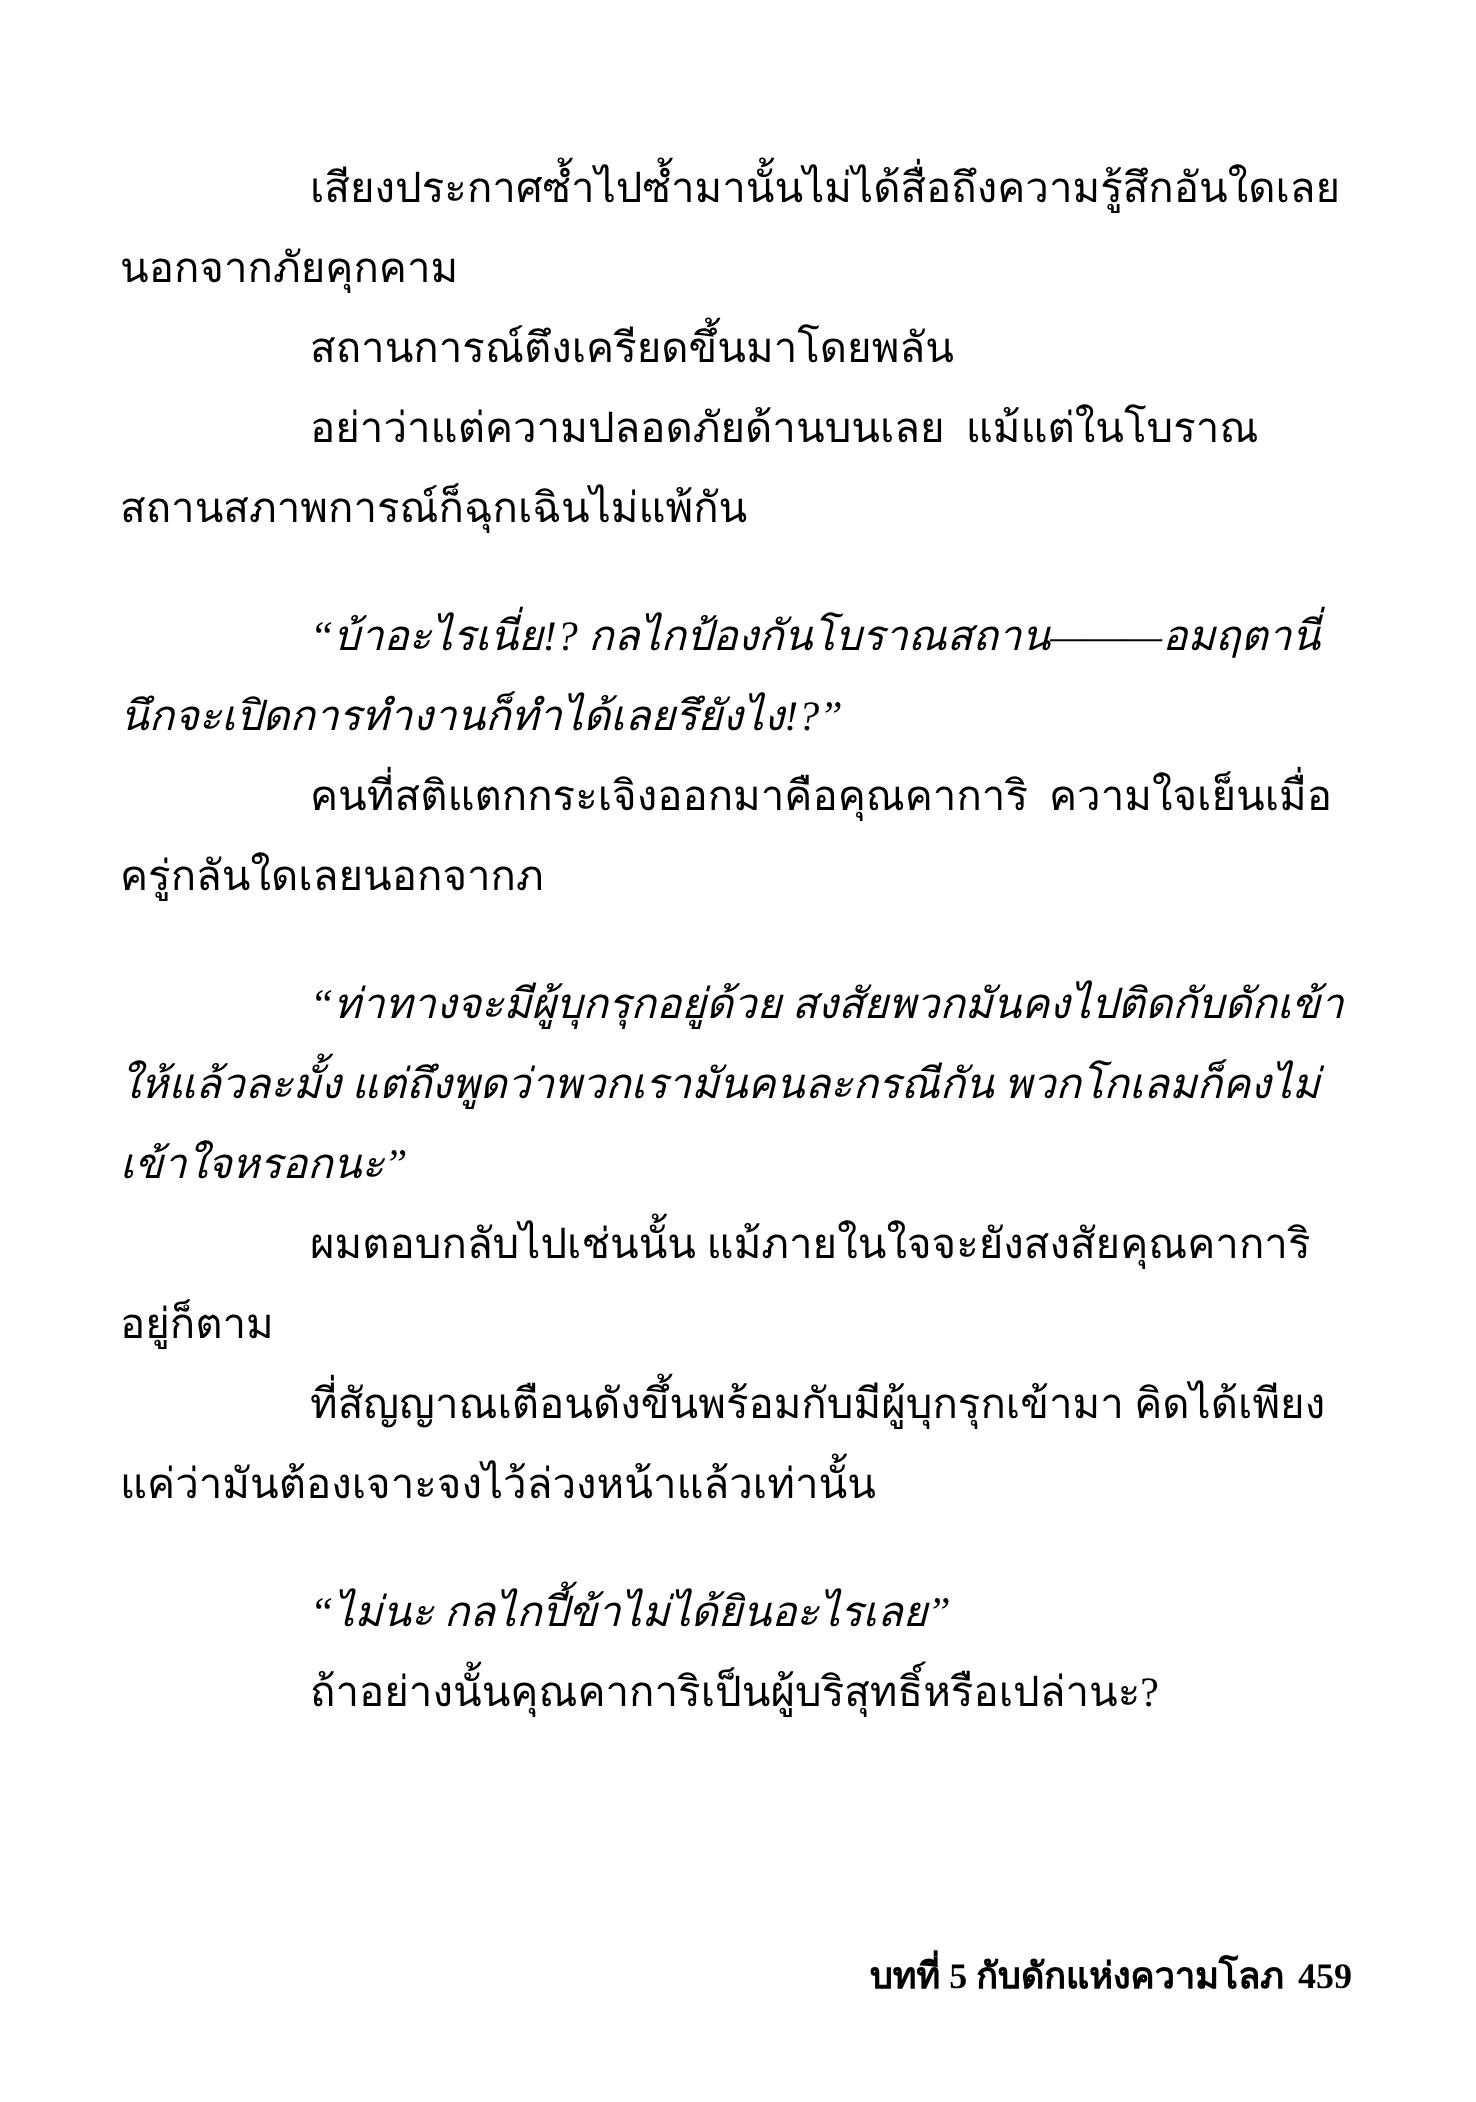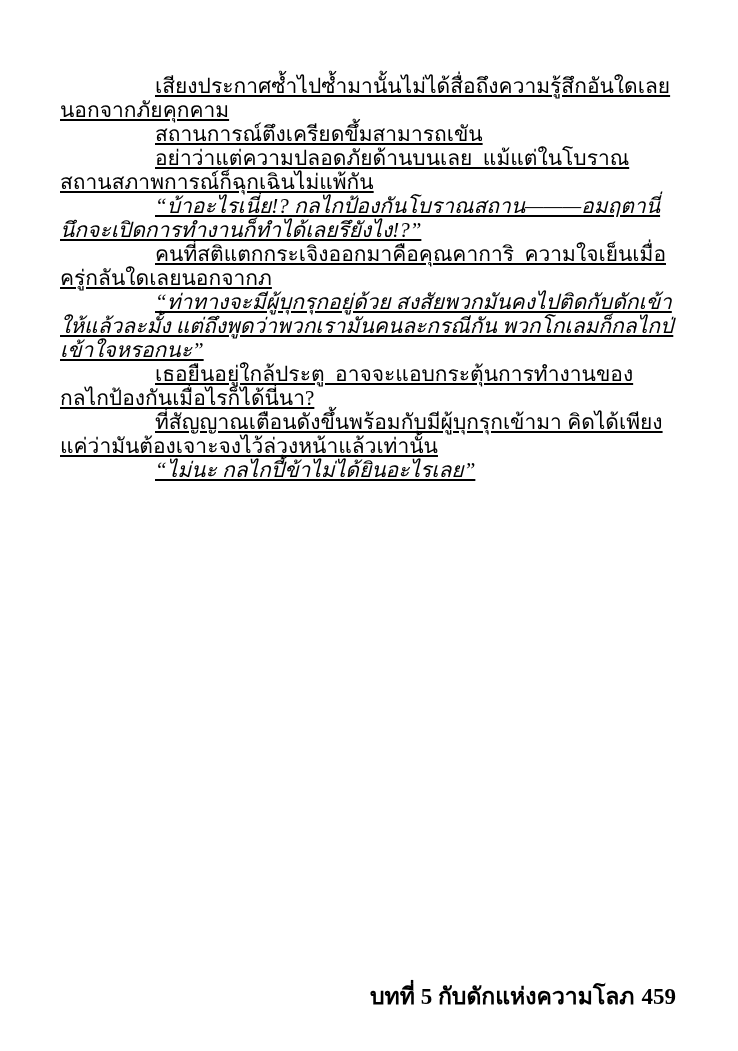--- a/index.html
+++ b/index.html
@@ -15,58 +15,59 @@
     color: #000000;
     font-family: "Liberation Serif", "DejaVu Serif", serif;
     overflow: hidden;
   }
   .text-block {
     position: absolute;
     left: 60px;
     top: 74px;
     width: 618px;
     font-size: 21px;
-    line-height: 24px;
-    text-decoration: underline;
+    line-height: 40px;
   }
   p.para {
     margin: 0;
     text-indent: 95px;
     white-space: pre-wrap;
     overflow-wrap: anywhere;
     text-align: left;
   }
   p.italic {
     font-style: italic;
+    margin-top: 24px;
   }
   .bold {
     font-weight: bold;
   }
   .footer {
     position: absolute;
     right: 62px;
     top: 952px;
-    font-size: 23px;
+    font-size: 18px;
     font-weight: 600;
     white-space: pre;
   }
   .footer .gap { display: inline-block; width: 7px; }
 </style>
 </head>
 <body>
 
 <div class="page">
   <div class="text-block">
     <p class="para">เสียงประกาศซ้ำไปซ้ำมานั้นไม่ได้สื่อถึงความรู้สึกอันใดเลยนอกจากภัยคุกคาม</p>
-    <p class="para">สถานการณ์ตึงเครียดขึ้มสามารถเขัน</p>
+    <p class="para">สถานการณ์ตึงเครียดขึ้นมาโดยพลัน</p>
     <p class="para">อย่าว่าแต่ความปลอดภัยด้านบนเลย  แม้แต่ในโบราณสถานสภาพการณ์ก็ฉุกเฉินไม่แพ้กัน</p>
     <p class="para italic">“บ้าอะไรเนี่ย!? กลไกป้องกันโบราณสถาน———อมฤตานี่นึกจะเปิดการทำงานก็ทำได้เลยรึยังไง!?”</p>
     <p class="para">คนที่สติแตกกระเจิงออกมาคือคุณคาการิ  ความใจเย็นเมื่อครู่กลันใดเลยนอกจากภ</p>
-    <p class="para italic">“ท่าทางจะมีผู้บุกรุกอยู่ด้วย สงสัยพวกมันคงไปติดกับดักเข้าให้แล้วละมั้ง แต่ถึงพูดว่าพวกเรามันคนละกรณีกัน พวกโกเลมก็กลไกป่เข้าใจหรอกนะ”</p>
-    <p class="para">เธอยืนอยู่ใกล้ประตู  อาจจะแอบกระตุ้นการทำงานของกลไกป้องกันเมื่อไรก็ได้นี่นา?</p>
+    <p class="para italic">“ท่าทางจะมีผู้บุกรุกอยู่ด้วย สงสัยพวกมันคงไปติดกับดักเข้าให้แล้วละมั้ง แต่ถึงพูดว่าพวกเรามันคนละกรณีกัน พวกโกเลมก็คงไม่เข้าใจหรอกนะ”</p>
+    <p class="para">ผมตอบกลับไปเช่นนั้น แม้ภายในใจจะยังสงสัยคุณคาการิอยู่ก็ตาม</p>
     <p class="para">ที่สัญญาณเตือนดังขึ้นพร้อมกับมีผู้บุกรุกเข้ามา คิดได้เพียงแค่ว่ามันต้องเจาะจงไว้ล่วงหน้าแล้วเท่านั้น</p>
     <p class="para italic">“ไม่นะ กลไกปี้ข้าไม่ได้ยินอะไรเลย”</p>
+    <p class="para">ถ้าอย่างนั้นคุณคาการิเป็นผู้บริสุทธิ์หรือเปล่านะ?</p>
   </div>
 
   <div class="footer">
     <span>บทที่ 5 กับดักแห่งความโลภ</span><span class="gap"></span><span>459</span>
   </div>
 </div>
 
 </body></html>

